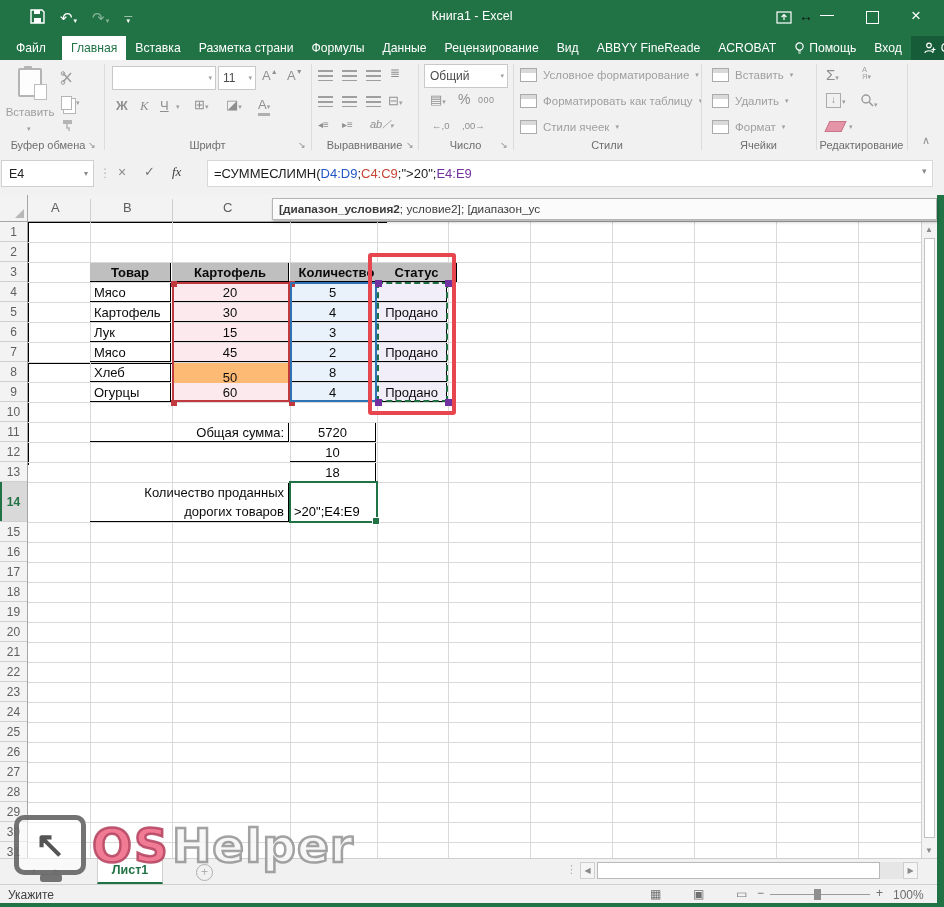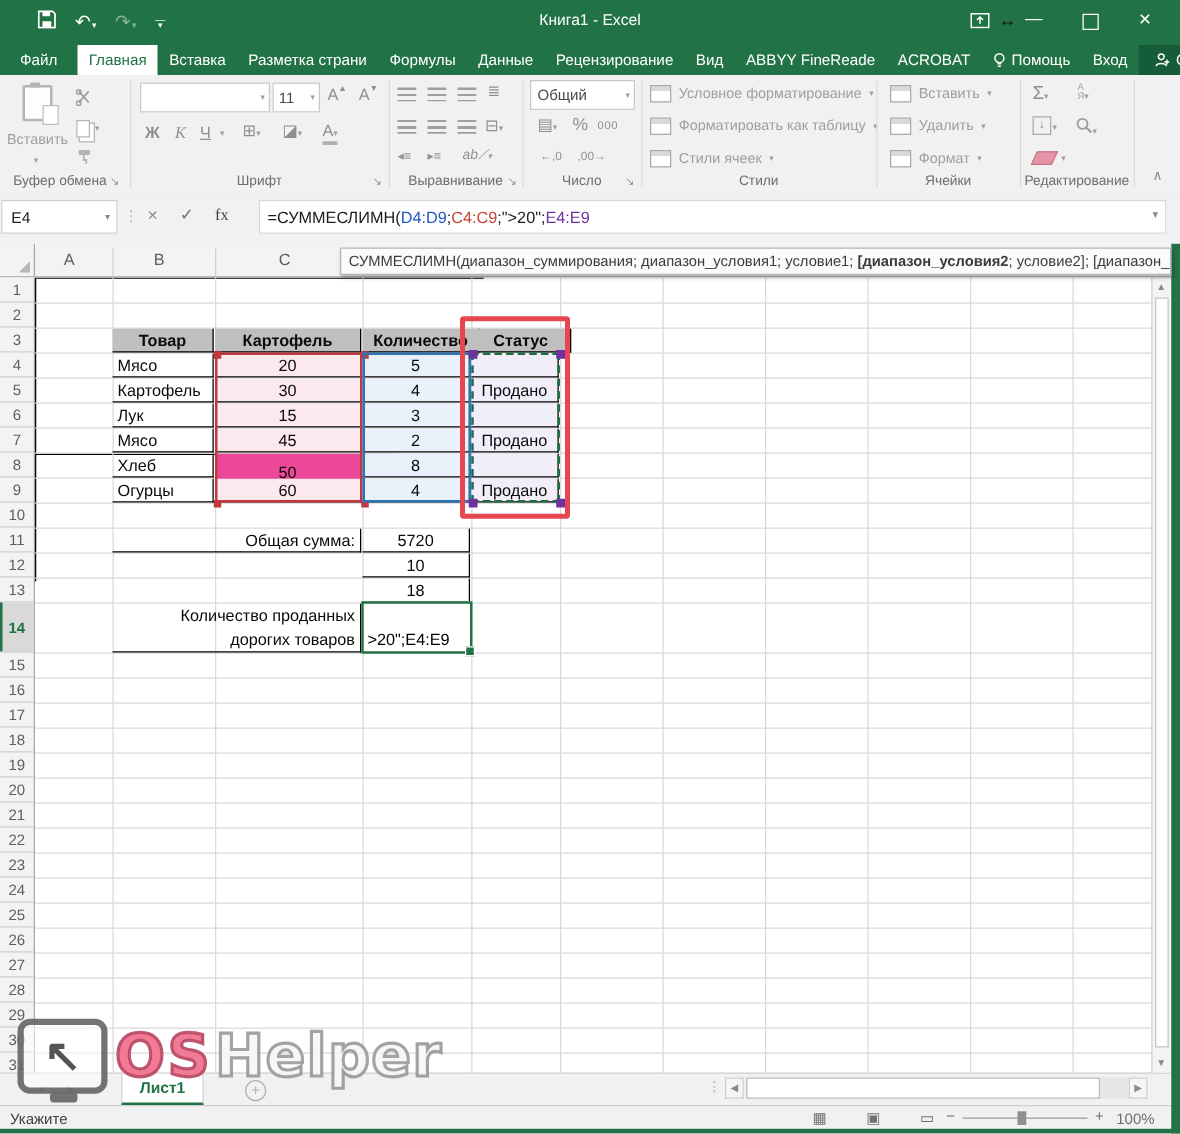--- a/index.html
+++ b/index.html
@@ -295,21 +295,21 @@
   </div>
 
   <div class="abs" id="fbar">
     <div class="abs" id="namebox">
         <span>E4</span>
         <span style="margin-left:auto;padding-right:5px;font-size:8px;color:#8a8a8a;">▾</span>
       </div>
     <div class="abs" style="left:99px;top:11px;color:#b5b5b5;font-size:12px;">⋮</div>
     <div class="abs" style="left:118px;top:9px;color:#8a8a8a;font-size:14px;">×</div>
     <div class="abs" style="left:144px;top:9px;color:#767676;font-size:13px;">✓</div>
-    <div class="abs" style="left:172px;top:9px;color:#3f3f3f;font-size:13px;font-family:'Liberation Serif',serif;">fx</div>
+    <div class="abs" style="left:172px;top:9px;color:#3f3f3f;font-size:13px;font-style:italic;font-family:'Liberation Serif',serif;">fx</div>
     <div class="abs" id="fx-field">
         <span id="formula-text"><span style="color: rgb(28, 28, 28);">=СУММЕСЛИМН(</span><span style="color: rgb(34, 87, 197);">D4:D9</span><span style="color: rgb(28, 28, 28);">;</span><span style="color: rgb(196, 69, 54);">C4:C9</span><span style="color: rgb(28, 28, 28);">;"&gt;20";</span><span style="color: rgb(112, 48, 160);">E4:E9</span></span>
       </div>
     <div class="abs" style="left:922px;top:11px;font-size:9px;color:#8a8a8a;">▾</div>
   </div>
 
   <div class="abs" id="colhdr">
     <div class="abs" style="left:0;top:0;width:28px;height:26px;border-right:1px solid #a6a6a6;box-sizing:border-box;">
       <div style="position:absolute;right:3px;bottom:3px;width:0;height:0;border-left:9px solid transparent;border-bottom:9px solid #b8b8b8;"></div>
     </div>
@@ -429,21 +429,21 @@
       <div class="cell ct" style="left: 349px; top: 81px; width: 70px; height: 19px; background: rgb(241, 237, 249);">Продано</div>
       <div class="cell lt" style="left: 62px; top: 101px; width: 81px; height: 19px;">Лук</div>
       <div class="cell ct" style="left: 144px; top: 101px; width: 117px; height: 19px; background: rgb(252, 233, 237);">15</div>
       <div class="cell ct" style="left: 262px; top: 101px; width: 86px; height: 19px; background: rgb(233, 241, 250);">3</div>
       <div class="cell ct" style="left: 349px; top: 101px; width: 70px; height: 19px; background: rgb(241, 237, 249);"></div>
       <div class="cell lt" style="left: 62px; top: 121px; width: 81px; height: 19px;">Мясо</div>
       <div class="cell ct" style="left: 144px; top: 121px; width: 117px; height: 19px; background: rgb(252, 233, 237);">45</div>
       <div class="cell ct" style="left: 262px; top: 121px; width: 86px; height: 19px; background: rgb(233, 241, 250);">2</div>
       <div class="cell ct" style="left: 349px; top: 121px; width: 70px; height: 19px; background: rgb(241, 237, 249);">Продано</div>
       <div class="cell lt" style="left: 62px; top: 141px; width: 81px; height: 19px;">Хлеб</div>
-      <div class="cell ct" style="left: 144px; top: 141px; width: 117px; height: 29px; background: #ec4899;">50</div>
+      <div class="cell ct" style="left: 144px; top: 141px; width: 117px; height: 29px; background: #fdba74;">50</div>
       <div class="cell ct" style="left: 262px; top: 141px; width: 86px; height: 19px; background: rgb(233, 241, 250);">8</div>
       <div class="cell ct" style="left: 349px; top: 141px; width: 70px; height: 19px; background: rgb(241, 237, 249);"></div>
       <div class="cell lt" style="left: 62px; top: 161px; width: 81px; height: 19px;">Огурцы</div>
       <div class="cell ct" style="left: 144px; top: 161px; width: 117px; height: 19px; background: rgb(252, 233, 237);">60</div>
       <div class="cell ct" style="left: 262px; top: 161px; width: 86px; height: 19px; background: rgb(233, 241, 250);">4</div>
       <div class="cell ct" style="left: 349px; top: 161px; width: 70px; height: 19px; background: rgb(241, 237, 249);">Продано</div>
       <div style="left: 62px; top: 200px; width: 288px; height: 1px; background: rgb(0, 0, 0);"></div>
       <div style="left: 62px; top: 200px; width: 1px; height: 101px; background: rgb(0, 0, 0);"></div>
       <div class="cell rt" style="left: 62px; top: 201px; width: 199px; height: 19px; flex-direction: column; justify-content: center; align-items: flex-end; line-height: 19px;">
         <div>Общая сумма:</div>
@@ -452,21 +452,20 @@
       <div class="cell ct" style="left: 262px; top: 221px; width: 86px; height: 19px;">10</div>
       <div class="cell ct" style="left: 262px; top: 241px; width: 86px; height: 19px;">18</div>
       <div class="cell rt" style="left: 62px; top: 261px; width: 199px; height: 39px; flex-direction: column; justify-content: center; align-items: flex-end; line-height: 19px;">
         <div>Количество проданных</div>
         <div>дорогих товаров</div>
       </div>
       <div class="cell ct" style="left: 262px; top: 261px; width: 86px; height: 39px;"></div>
     </div>
 
   <div class="abs" id="tooltip">
-      <span style="white-space: pre;">СУММЕСЛИМН(диапазон_суммирования; диапазон_условия1; условие1; </span>
       <span style="font-weight: 700; white-space: pre;">[диапазон_условия2</span>
       <span style="white-space: pre;">; условие2]; [диапазон_ус</span>
     </div>
 
   <div class="abs" id="sheetbar">
     <span class="abs" style="left:30px;top:6px;font-size:10px;color:#8f8f8f;">◂</span>
     <span class="abs" style="left:54px;top:6px;font-size:10px;color:#8f8f8f;">▸</span>
     <div id="sheettab">Лист1</div>
     <div class="abs" style="left:196px;top:5px;width:15px;height:15px;border:1px solid #9a9a9a;border-radius:50%;color:#9a9a9a;font-size:12px;text-align:center;line-height:14px;opacity:.75;">+</div>
     <span class="abs" style="left:566px;top:4px;color:#aaa;font-size:11px;">⋮</span>

